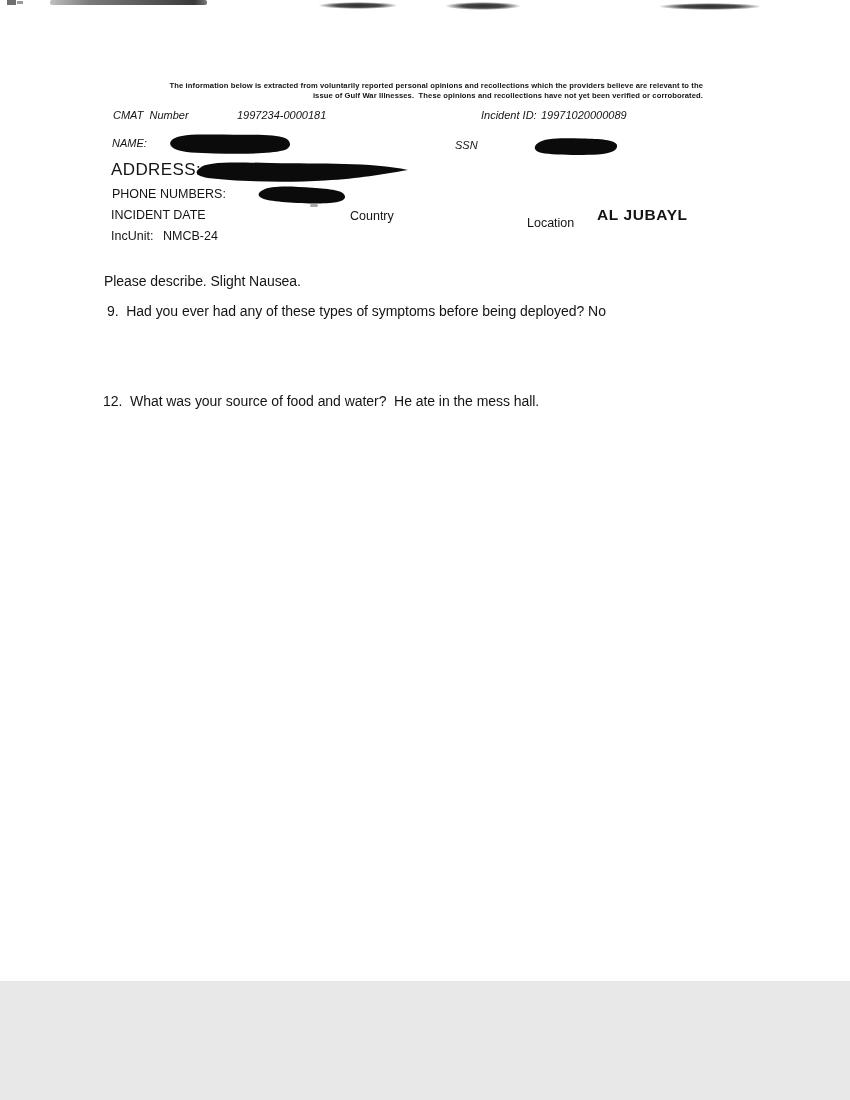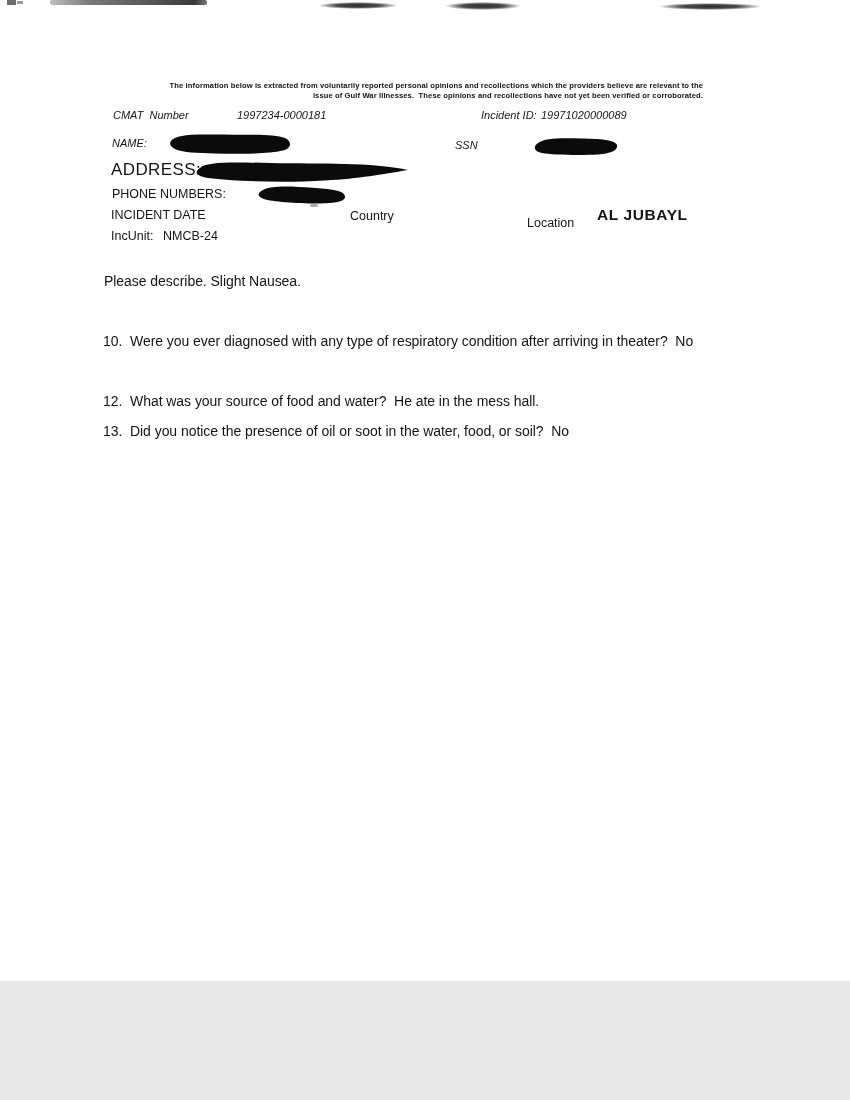--- a/index.html
+++ b/index.html
@@ -72,17 +72,16 @@
 
   <span class="abs f-label" style="left:111px;top:208px;">INCIDENT DATE</span>
   <span class="abs f-label" style="left:350px;top:209px;">Country</span>
   <span class="abs f-label" style="left:527px;top:210px;margin-top:6px;">Location</span>
   <span class="abs f-loc" style="left:597px;top:206px;font-weight:bold;">AL JUBAYL</span>
 
   <span class="abs f-label" style="left:111px;top:229px;">IncUnit:</span>
   <span class="abs f-label" style="left:163px;top:229px;">NMCB-24</span>
 
   <p class="abs body-text" style="left:104px;top:260px;">Please describe. Slight Nausea.</p>
-  <p class="abs body-text" style="left:103px;top:320px;">10.  Were you ever diagnosed with any type of respiratory condition after arriving in theater?  No</p>
+  <p class="abs body-text" style="left:107px;top:290px;">9.  Had you ever had any of these types of symptoms before being deployed? No</p>
   <p class="abs body-text" style="left:103px;top:380px;">12.  What was your source of food and water?  He ate in the mess hall.</p>
-  <p class="abs body-text" style="left:103px;top:410px;">13.  Did you notice the presence of oil or soot in the water, food, or soil?  No</p>
 
 </div>
 
 </body></html>

